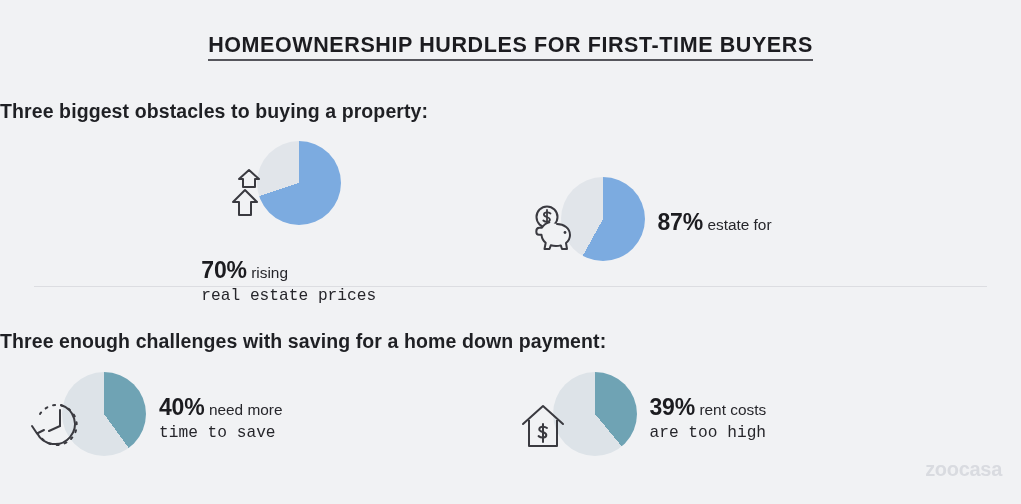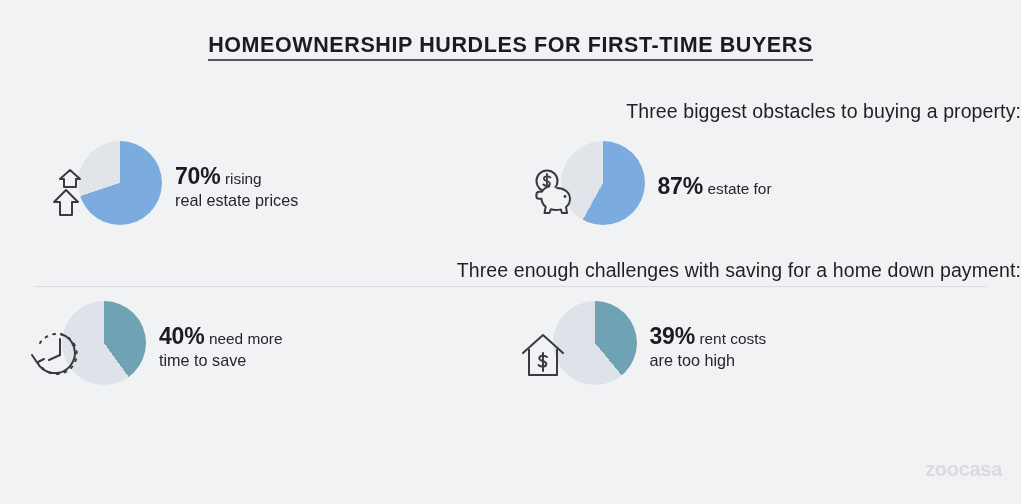--- a/index.html
+++ b/index.html
@@ -28,44 +28,44 @@
     font-weight: bold;
     letter-spacing: 0.6px;
     color: #1c1c20;
     padding-bottom: 1px;
     border-bottom: 2.5px solid #56565c;
     text-transform: uppercase;
   }
 
   
   .section-heading {
-    text-align: right;
+    text-align: left;
     font-size: 19.5px;
-    font-weight: normal;
+    font-weight: bold;
     color: #1f2024;
     letter-spacing: 0.1px;
   }
   .sec1-heading { margin-top: 39px; }
   .sec2-heading { margin-top: 24px; }
 
   
   .stat-row {
     display: flex;
     width: 1021px;
     padding: 0 18px;
   }
   .sec1-row { margin-top: 16px; }
   .sec2-row { margin-top: 17px; }
 
   .stat-item {
     display: flex;
     align-items: center;
     flex: 1 1 0;
   }
-  .stat-item.i1 { padding-left: 26px; }
+  .stat-item.i1 { padding-left: 26px; flex-direction: column; }
   .stat-item.i2 { padding-left: 10px; }
   .stat-item.i3 { padding-left: 6px; }
 
   
   .viz {
     position: relative;
     width: 118px;
     height: 96px;
     flex: 0 0 118px;
   }
@@ -98,21 +98,21 @@
     font-size: 23px;
     font-weight: bold;
     letter-spacing: -0.2px;
     color: #1c1c20;
   }
   .lbl {
     font-size: 15.4px;
     font-weight: normal;
     color: #26262b;
   }
-  .line2 .lbl { font-size: 16.2px; }
+  .line2 .lbl { font-size: 16.2px; font-family: Liberation Mono, monospace; }
 
   
   .divider {
     position: absolute;
     left: 34px;
     right: 34px;
     top: 286px;
     height: 1px;
     background: #dcdde1;
   }

